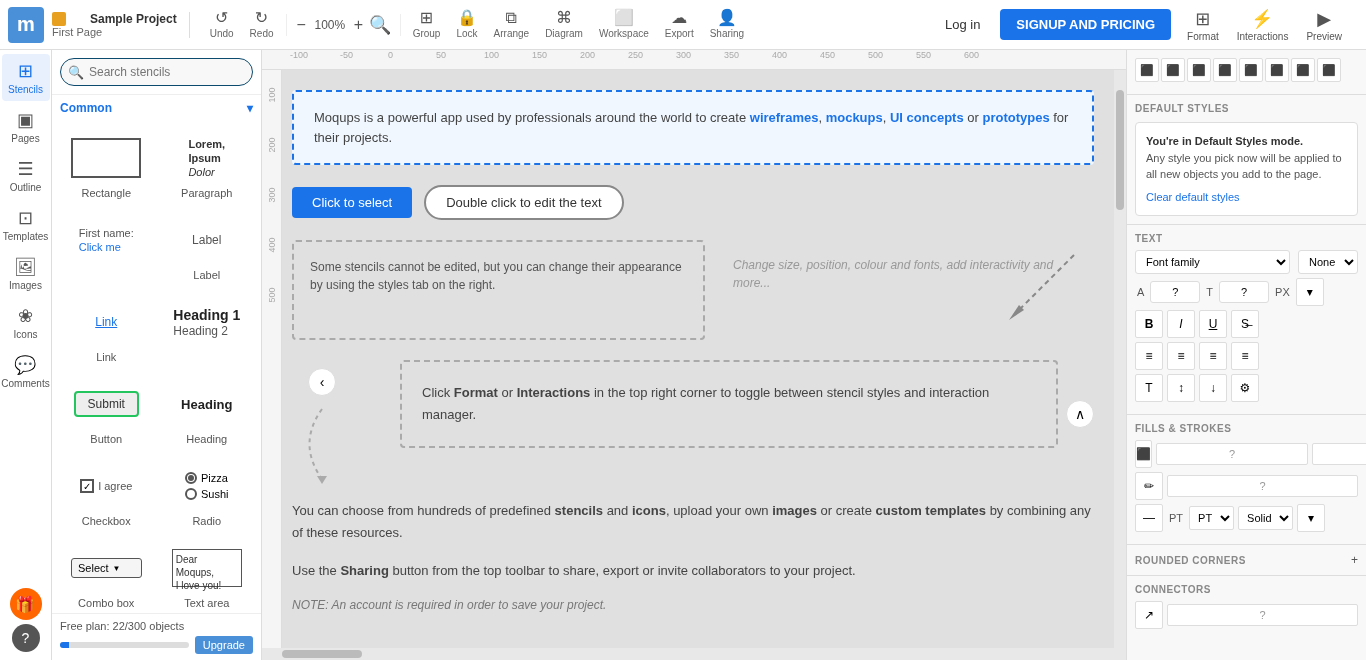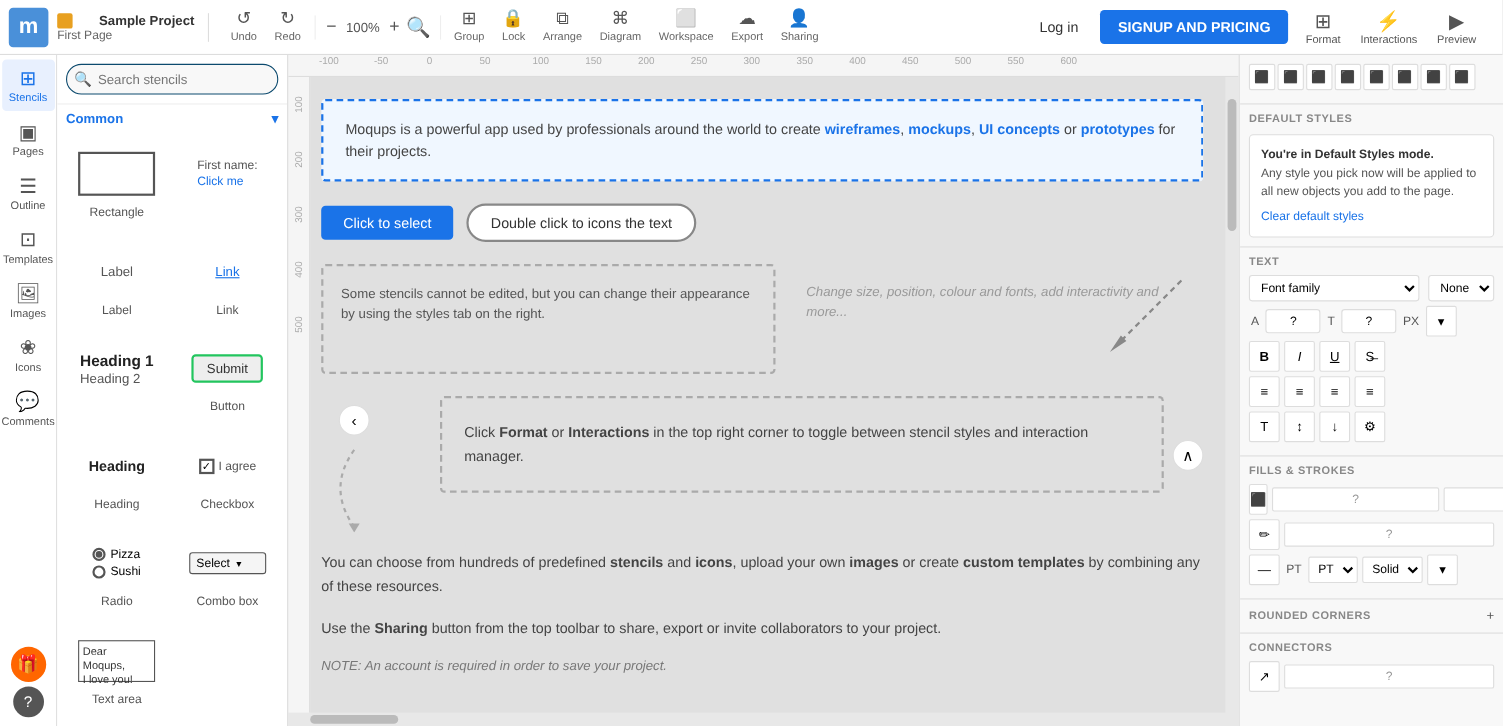--- a/index.html
+++ b/index.html
@@ -569,20 +569,30 @@
     </div>
     <div class="stencils-grid">
 
       <div class="stencil-item">
         <div class="stencil-preview">
           <div class="s-rectangle"></div>
         </div>
         <span class="stencil-label">Rectangle</span>
       </div>
 
+      <div class="stencil-item">
+        <div class="stencil-preview">
+          <div class="s-paragraph">
+            <strong>Lorem,</strong><br>
+            <strong>Ipsum</strong><br>
+            <em>Dolor</em>
+          </div>
+        </div>
+        <span class="stencil-label">Paragraph</span>
+      </div>
 
       <div class="stencil-item">
         <div class="stencil-preview">
           <div class="s-firstname">
             <span class="fn-label">First name:</span>
             <span class="fn-value">Click me</span>
           </div>
         </div>
         <span class="stencil-label"></span>
       </div>
@@ -662,20 +672,29 @@
 
       <div class="stencil-item">
         <div class="stencil-preview">
           <div class="s-textarea">Dear Moqups,<br>I love you!</div>
         </div>
         <span class="stencil-label">Text area</span>
       </div>
 
     </div>
 
+    <div class="free-plan-bar">
+      <div class="free-plan-text">Free plan: 22/300 objects</div>
+      <div class="free-plan-progress">
+        <div class="progress-bar">
+          <div class="progress-fill"></div>
+        </div>
+        <button class="upgrade-btn">Upgrade</button>
+      </div>
+    </div>
   </div>
 
   <div class="canvas-area">
 
     <div class="ruler-h">
       <div style="position:relative;width:100%;height:100%;overflow:hidden;">
         <span style="position:absolute;left:20px;font-size:9px;color:#aaa;">-100</span>
         <span style="position:absolute;left:70px;font-size:9px;color:#aaa;">-50</span>
         <span style="position:absolute;left:118px;font-size:9px;color:#aaa;">0</span>
         <span style="position:absolute;left:166px;font-size:9px;color:#aaa;">50</span>
@@ -709,21 +728,21 @@
           <div class="info-box-blue">
             <span>Moqups is a powerful app used by professionals around the world to create </span>
             <a>wireframes</a><span>, </span>
             <a>mockups</a><span>, </span>
             <a>UI concepts</a><span> or </span>
             <a>prototypes</a><span> for their projects.</span>
           </div>
 
           <div class="canvas-buttons-row">
             <button class="canvas-btn-blue">Click to select</button>
-            <button class="canvas-btn-outline">Double click to icons the text</button>
+            <button class="canvas-btn-outline">Double click to edit the text</button>
           </div>
 
           <div class="canvas-info-row">
             <div class="stencil-info-box">Some stencils cannot be edited, but you can change their appearance by using the styles tab on the right.</div>
             <div class="stencil-info-right">
               <span class="change-size-text">Change size, position, colour and fonts, add interactivity and more...</span>
 
               <svg class="dashed-arrow" width="80" height="80" viewBox="0 0 80 80">
                 <line x1="70" y1="5" x2="10" y2="65" stroke="#888" stroke-width="2" stroke-dasharray="5,4"></line>
                 <polygon points="5,70 20,60 15,55" fill="#888"></polygon>

